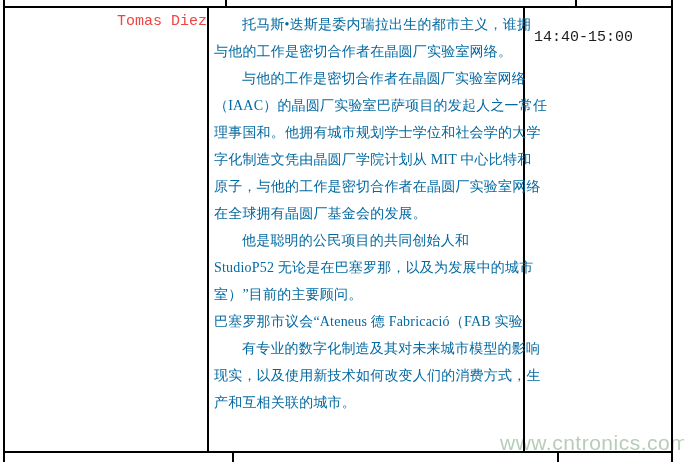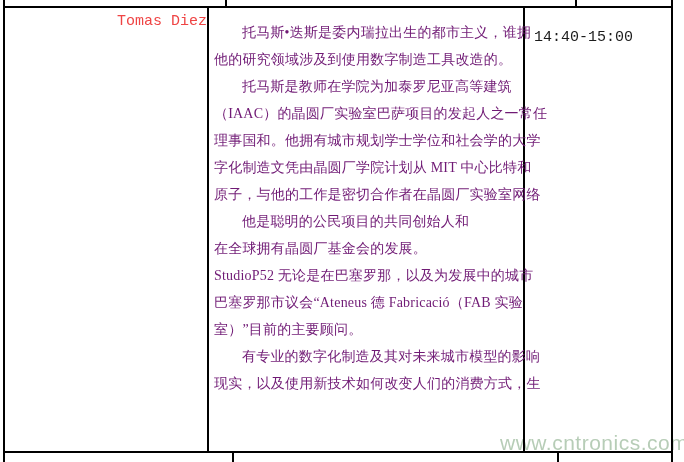--- a/index.html
+++ b/index.html
@@ -63,22 +63,22 @@
     border-right: 2px solid #000;
     text-align: right;
     padding-top: 5px;
     font-family: "Liberation Mono", "DejaVu Sans Mono", monospace;
     font-size: 15px;
     color: #ef4444;
   }
   .cell-bio {
     width: 316px;
     border-right: 2px solid #000;
-    padding: 11px 4px 0 5px;
-    color: #701a75;
+    padding: 3px 4px 0 5px;
+    color: #0369a1;
   }
   .cell-time {
     flex: 1;
     padding: 5px 0 0 9px;
     font-family: "Liberation Mono", "DejaVu Sans Mono", monospace;
     font-size: 15px;
     color: #1c1c1c;
     margin-top: 16px;
   }
 
@@ -111,33 +111,34 @@
     <div class="row-top">
       <div class="vline-a"></div>
       <div class="vline-b"></div>
     </div>
 
     <div class="row-main">
       <div class="cell cell-name">Tomas Diez</div>
 
       <div class="cell cell-bio">
           <div class="bio-line indent">托马斯•迭斯是委内瑞拉出生的都市主义，谁拥</div>
-          <div class="bio-line">他的研究领域涉及到使用数字制造工具改造的。</div>
-          <div class="bio-line indent">托马斯是教师在学院为加泰罗尼亚高等建筑</div>
+          <div class="bio-line">与他的工作是密切合作者在晶圆厂实验室网络。</div>
+          <div class="bio-line indent">与他的工作是密切合作者在晶圆厂实验室网络</div>
           <div class="bio-line">（IAAC）的晶圆厂实验室巴萨项目的发起人之一常任</div>
           <div class="bio-line">理事国和。他拥有城市规划学士学位和社会学的大学</div>
           <div class="bio-line">字化制造文凭由晶圆厂学院计划从 MIT 中心比特和</div>
           <div class="bio-line">原子，与他的工作是密切合作者在晶圆厂实验室网络</div>
+          <div class="bio-line">在全球拥有晶圆厂基金会的发展。</div>
           <div class="bio-line indent">他是聪明的公民项目的共同创始人和</div>
-          <div class="bio-line">在全球拥有晶圆厂基金会的发展。</div>
           <div class="bio-line">StudioP52 无论是在巴塞罗那，以及为发展中的城市</div>
+          <div class="bio-line">室）”目前的主要顾问。</div>
           <div class="bio-line">巴塞罗那市议会“Ateneus 德 Fabricació（FAB 实验</div>
-          <div class="bio-line">室）”目前的主要顾问。</div>
           <div class="bio-line indent">有专业的数字化制造及其对未来城市模型的影响</div>
           <div class="bio-line">现实，以及使用新技术如何改变人们的消费方式，生</div>
+          <div class="bio-line">产和互相关联的城市。</div>
         </div>
 
       <div class="cell cell-time">14:40-15:00</div>
     </div>
 
     <div class="row-bottom">
       <div class="vline-a"></div>
       <div class="vline-b"></div>
     </div>
 

